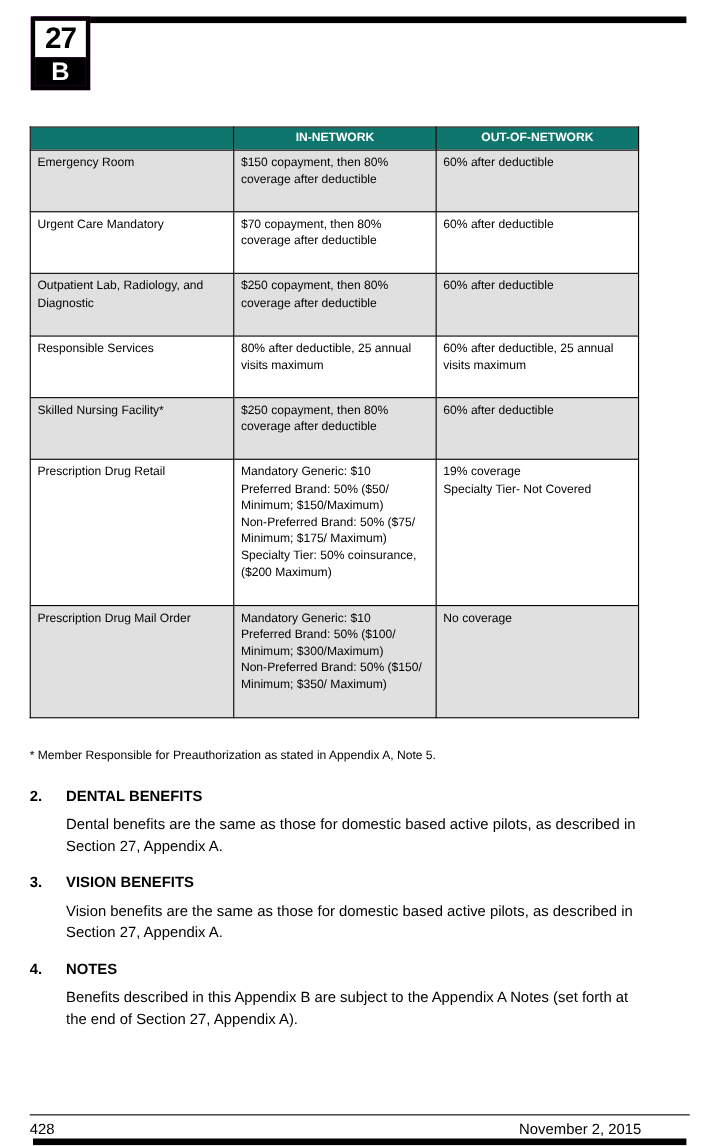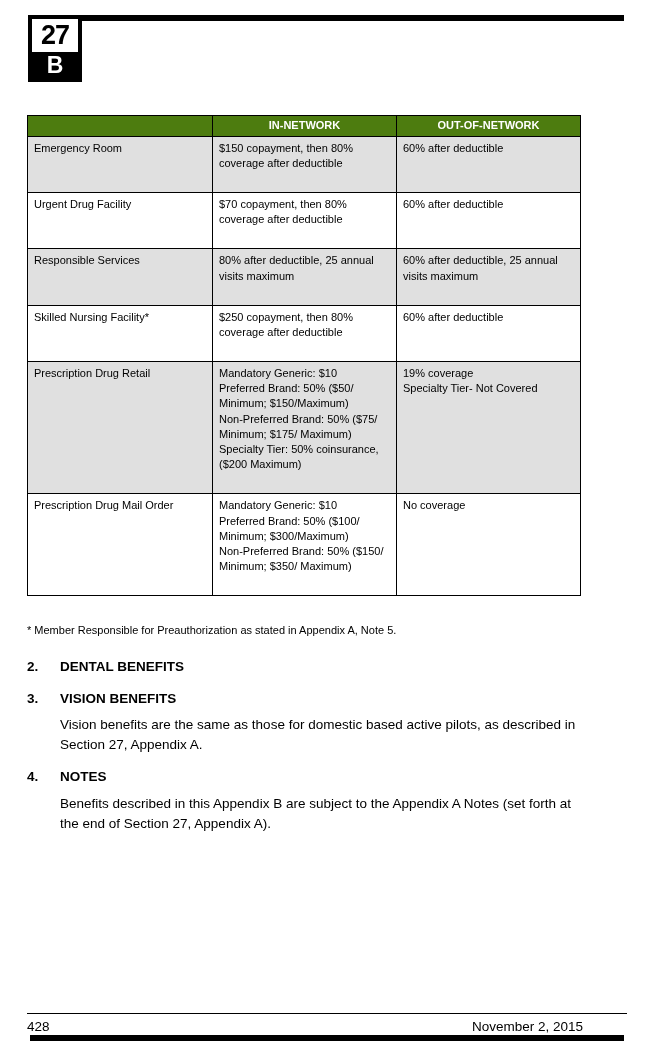--- a/index.html
+++ b/index.html
@@ -63,21 +63,21 @@
   }
   table.benefits th, table.benefits td {
     border: 1px solid #000000;
     vertical-align: top;
     text-align: left;
     padding: 4px 6px 21px 6px;
     line-height: 1.38;
     white-space: pre-line;
   }
   table.benefits thead th {
-    background: #4d7c0f;
+    background: #0f766e;
     color: #ffffff;
     text-align: center;
     font-weight: bold;
     padding: 3px 6px;
     line-height: 1.25;
   }
   table.benefits tbody tr:nth-child(odd) td { background: #e0e0e0; }
 
   .footnote {
     font-size: 11px;
@@ -150,22 +150,29 @@
         </tr>
       </thead>
       <tbody>
         <tr>
           <td>Emergency Room</td>
           <td>$150 copayment, then 80%
 coverage after deductible</td>
           <td>60% after deductible</td>
         </tr>
         <tr>
-          <td>Urgent Drug Facility</td>
+          <td>Urgent Care Mandatory</td>
           <td>$70 copayment, then 80%
+coverage after deductible</td>
+          <td>60% after deductible</td>
+        </tr>
+        <tr>
+          <td>Outpatient Lab, Radiology, and
+Diagnostic</td>
+          <td>$250 copayment, then 80%
 coverage after deductible</td>
           <td>60% after deductible</td>
         </tr>
         <tr>
           <td>Responsible Services</td>
           <td>80% after deductible, 25 annual
 visits maximum</td>
           <td>60% after deductible, 25 annual
 visits maximum</td>
         </tr>
@@ -201,20 +208,21 @@
 
     <div class="footnote">* Member Responsible for Preauthorization as stated in Appendix A, Note 5.</div>
 
     <div class="sections">
 
       <div class="section">
         <div class="section-heading">
           <span class="section-number">2.</span>
           <span>DENTAL BENEFITS</span>
         </div>
+        <div class="section-body">Dental benefits are the same as those for domestic based active pilots, as described in Section 27, Appendix A.</div>
       </div>
 
       <div class="section">
         <div class="section-heading">
           <span class="section-number">3.</span>
           <span>VISION BENEFITS</span>
         </div>
         <div class="section-body">Vision benefits are the same as those for domestic based active pilots, as described in Section 27, Appendix A.</div>
       </div>
 

